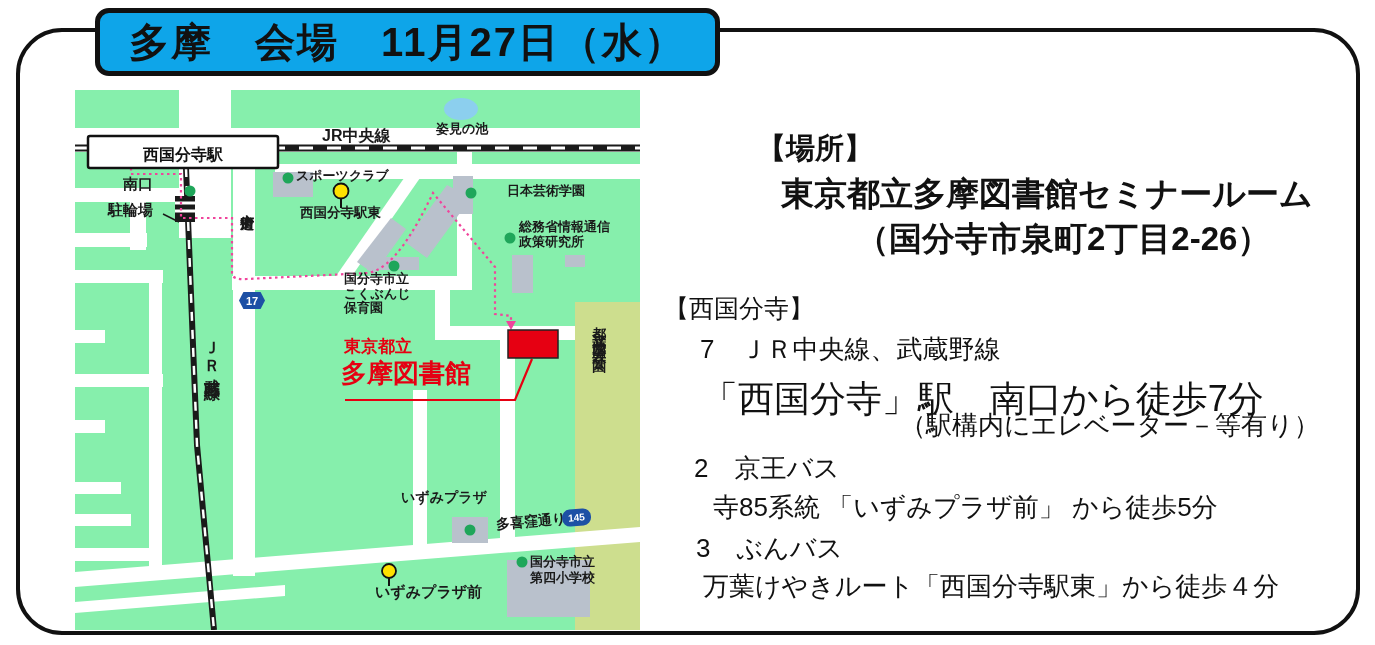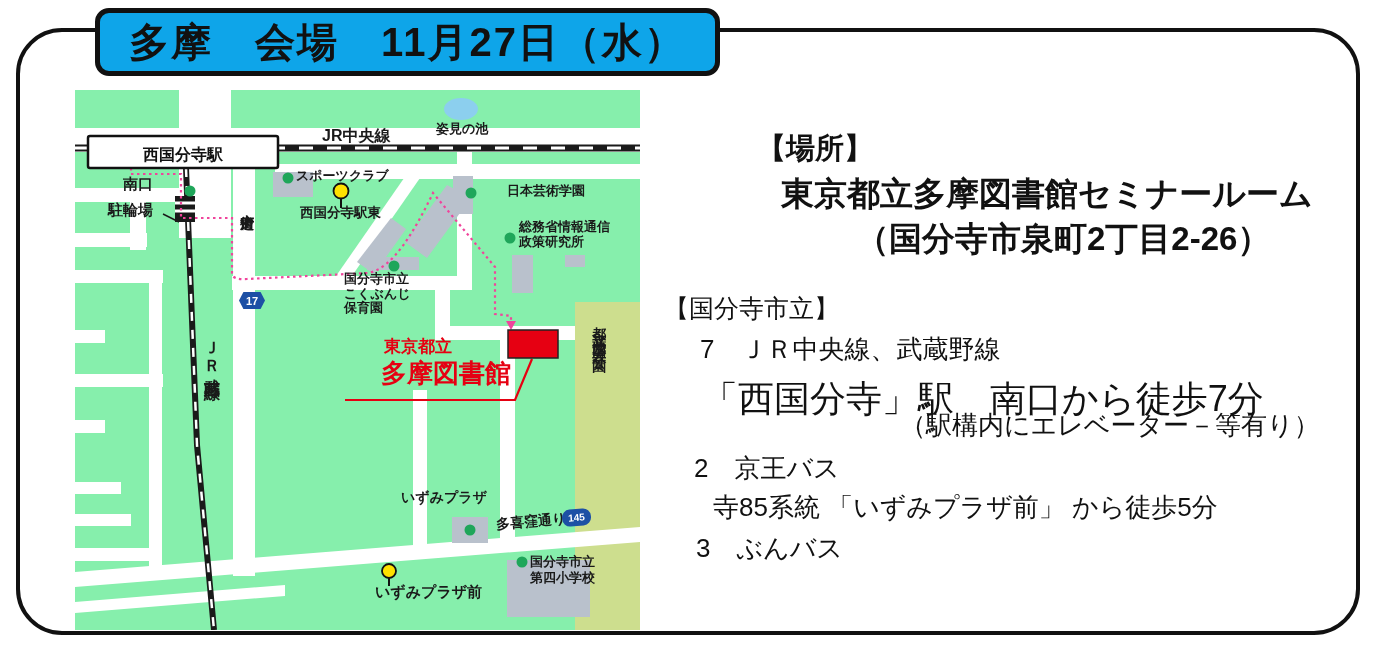--- a/index.html
+++ b/index.html
@@ -9,21 +9,21 @@
          border:4px solid #111;border-radius:46px;background:#fff;}
   .title-box{position:absolute;left:95px;top:8px;width:615px;height:58px;background:#0ea5e9;
              border:5px solid #111;border-radius:14px;display:flex;align-items:center;justify-content:center;
              font-size:40px;font-weight:800;letter-spacing:2px;z-index:5;white-space:pre;}
   
   .map{position:absolute;left:75px;top:90px;width:565px;height:540px;background:#86efac;overflow:hidden;z-index:2;}
   .map svg{position:absolute;left:0;top:0;}
   .ml{position:absolute;font-weight:700;color:#1a1a1a;white-space:pre;line-height:1.12;}
   .w6{font-weight:600;}
   .vert{writing-mode:vertical-rl;}
-  .red{color:#e60012;margin-left:40px;}
+  .red{color:#e60012;}
   .station-label{position:absolute;left:13px;top:46px;width:190px;height:39px;display:flex;
                  align-items:center;justify-content:center;font-size:16px;font-weight:700;}
   .shield{position:absolute;background:#1d50a5;color:#fff;font-weight:700;display:flex;
           align-items:center;justify-content:center;}
   .shield17{left:164px;top:202px;width:26px;height:17px;font-size:11px;
             clip-path:polygon(0 50%,17% 0,83% 0,100% 50%,83% 100%,17% 100%);}
   .shield145{left:487px;top:419px;width:29px;height:17px;font-size:10px;border-radius:8px;
              transform:rotate(-5deg);}
   
   .rt{position:absolute;white-space:pre;line-height:1.2;}
@@ -155,21 +155,22 @@
       </div>
     <div class="ml" style="left:300px;top:494px;font-size:15px;">いずみプラザ前</div>
     <div class="ml w6" style="left:455px;top:464px;font-size:13px;line-height:1.25;"><span>国分寺市立</span><br><span>第四小学校</span></div>
     <div class="ml vert" style="left:128px;top:240px;font-size:16px;letter-spacing:2px;">ＪＲ武蔵野線</div>
   </div>
 
   <div class="rt place" style="left:757px;top:131px;font-size:29px;">【場所】</div>
   <div class="rt place" style="left:781px;top:174px;font-size:33px;">東京都立多摩図書館セミナールーム</div>
   <div class="rt place" style="left:856px;top:219px;font-size:33px;">（国分寺市泉町2丁目2-26）</div>
 
-  <div class="rt" style="left:664px;top:293px;font-size:25px;">【国分寺市立】</div>
+  <div class="rt" style="left:664px;top:293px;font-size:25px;">【西国分寺】</div>
   <div class="rt" style="left:700px;top:334px;font-size:26px;">7　ＪＲ中央線、武蔵野線</div>
   <div class="rt" style="left:702px;top:377px;font-size:36px;">「西国分寺」駅　南口から徒歩7分</div>
   <div class="rt" style="left:900px;top:412px;font-size:26px;font-family:Liberation Mono, monospace;">（駅構内にエレベーター－等有り）</div>
   <div class="rt" style="left:694px;top:453px;font-size:26px;">2　京王バス</div>
   <div class="rt" style="left:703px;top:492px;font-size:26px;margin-left:10px;">寺85系統 「いずみプラザ前」 から徒歩5分</div>
   <div class="rt" style="left:696px;top:533px;font-size:26px;">3　ぶんバス</div>
+  <div class="rt" style="left:703px;top:571px;font-size:26px;">万葉けやきルート「西国分寺駅東」から徒歩４分</div>
 
 </div>
 
 </body></html>

